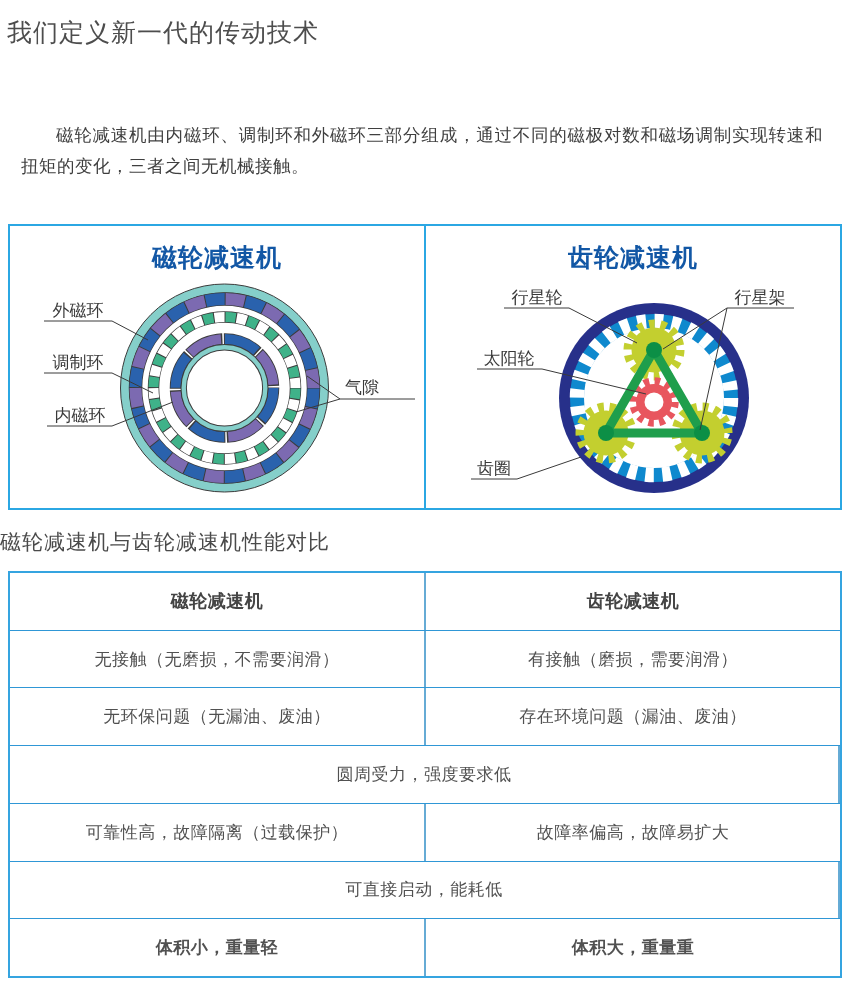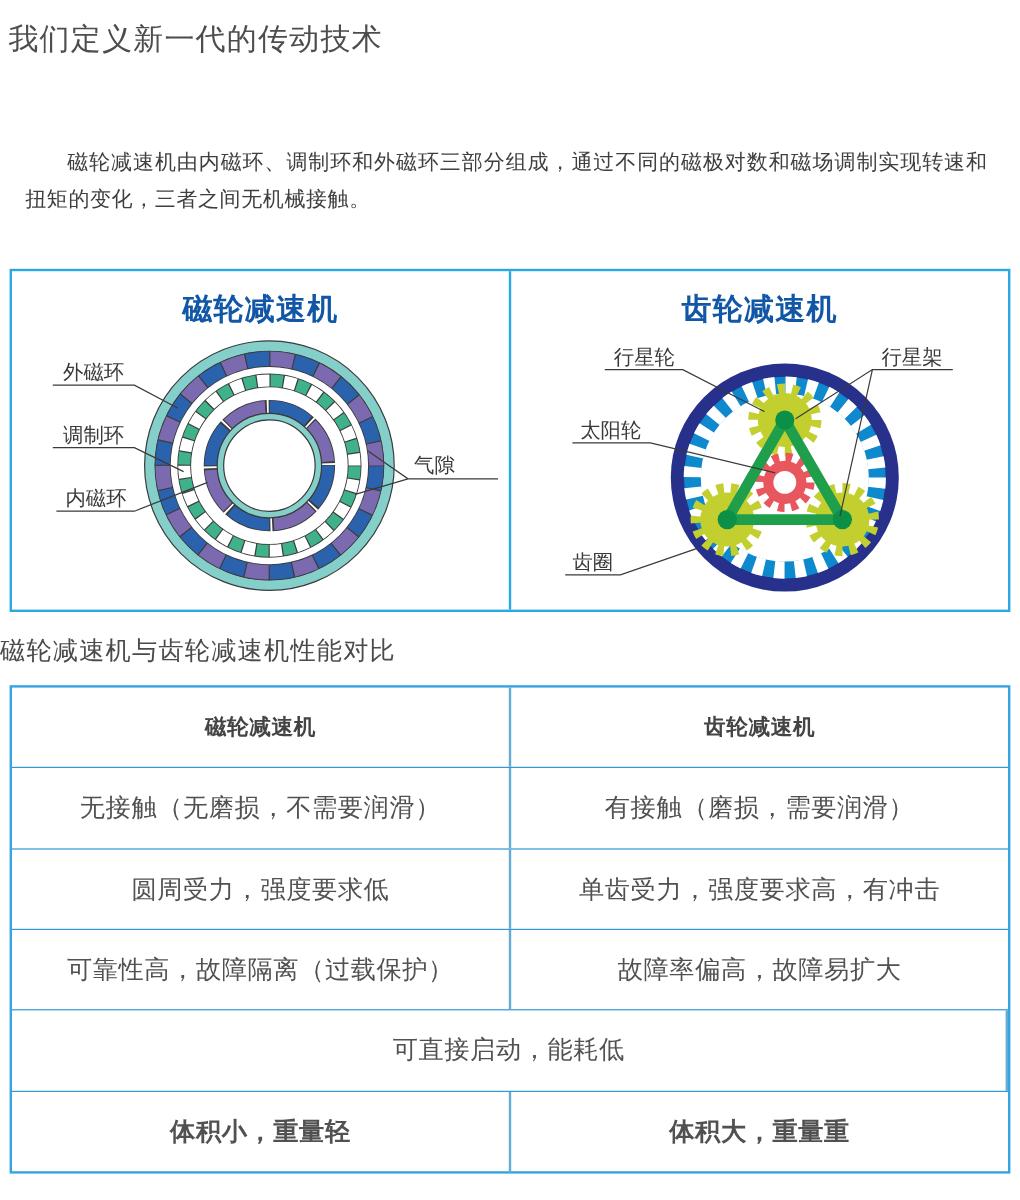--- a/index.html
+++ b/index.html
@@ -43,21 +43,21 @@
   }
   .cmp-table{
     position:absolute;left:8px;top:571px;width:834px;height:407px;
     border:2px solid #35a4e0;box-sizing:border-box;background:#fff;
     display:flex;flex-direction:column;
   }
   .cmp-row{flex:1;display:flex;border-bottom:1px solid #2f97d6;}
   .cmp-row:last-child{border-bottom:none;font-weight:bold;}
   .cmp-cell{
     flex:1;display:flex;align-items:center;justify-content:center;
-    font-size:21px;color:#515151;letter-spacing:0.5px;
+    font-size:17px;color:#515151;letter-spacing:0.5px;
   }
   .cmp-cell.first{border-right:2px solid #66abd5;}
   .cmp-row.header .cmp-cell{font-size:18px;font-weight:bold;color:#444444;}
 </style>
 </head>
 <body>
 
 <div class="heading">我们定义新一代的传动技术</div>
 
 <p class="intro">磁轮减速机由内磁环、调制环和外磁环三部分组成，通过不同的磁极对数和磁场调制实现转速和扭矩的变化，三者之间无机械接触。</p>
@@ -164,22 +164,25 @@
 <div class="cmp-table">
   <div class="cmp-row header">
     <div class="cmp-cell first">磁轮减速机</div>
     <div class="cmp-cell">齿轮减速机</div>
   </div>
   <div class="cmp-row">
     <div class="cmp-cell first">无接触（无磨损，不需要润滑）</div>
     <div class="cmp-cell">有接触（磨损，需要润滑）</div>
   </div>
   <div class="cmp-row">
+    <div class="cmp-cell first">无环保问题（无漏油、废油）</div>
+    <div class="cmp-cell">存在环境问题（漏油、废油）</div>
+  </div>
+  <div class="cmp-row">
     <div class="cmp-cell first">圆周受力，强度要求低</div>
-    <div class="cmp-cell">单齿受力，强度要求高，有冲击</div>
   </div>
   <div class="cmp-row">
     <div class="cmp-cell first">可靠性高，故障隔离（过载保护）</div>
     <div class="cmp-cell">故障率偏高，故障易扩大</div>
   </div>
   <div class="cmp-row">
     <div class="cmp-cell first">可直接启动，能耗低</div>
   </div>
   <div class="cmp-row">
     <div class="cmp-cell first">体积小，重量轻</div>

